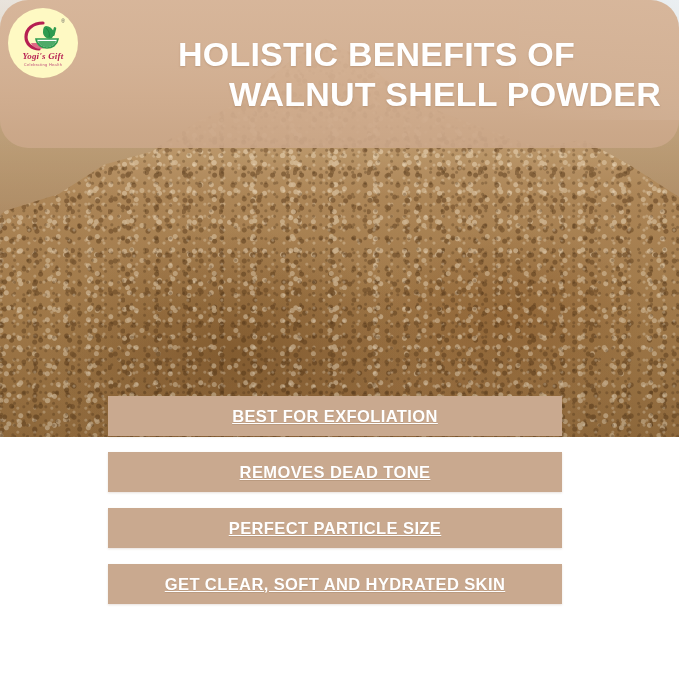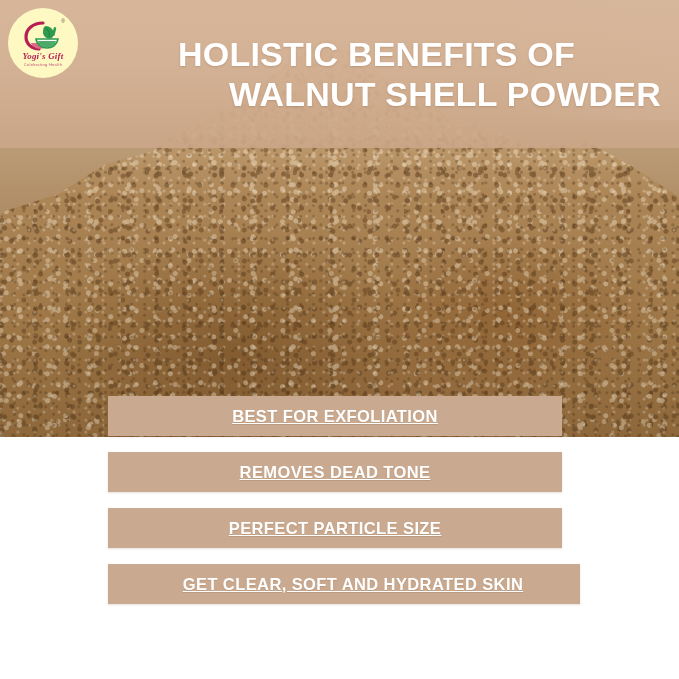--- a/index.html
+++ b/index.html
@@ -99,20 +99,21 @@
   .header {
     position: absolute;
     left: 0;
     top: 0;
     width: 679px;
     height: 148px;
     background: linear-gradient(to bottom, rgba(214,179,150,0.94) 0%, rgba(209,173,143,0.93) 60%, rgba(203,167,137,0.90) 100%);
     display: flex;
     align-items: center;
     z-index: 4;
+    border-radius: 28px;
   }
   .header-title {
     position: absolute;
     left: 92px;
     right: 18px;
     top: 50%;
     transform: translateY(-50%);
     text-align: center;
     color: #ffffff;
     font-weight: bold;
@@ -186,21 +187,21 @@
     width: 454px;
     height: 40px;
     margin-bottom: 16px;
     background: #c9a territory;
     background: #c9a98f;
     display: flex;
     align-items: center;
     justify-content: center;
     box-shadow: 0 1px 2px rgba(120,90,60,0.18);
   }
-  .bar:last-child { margin-bottom: 16px; padding-left: 18px; }
+  .bar:last-child { margin-bottom: 16px; }
   .bar-label {
     color: #ffffff;
     font-weight: bold;
     font-size: 16.5px;
     letter-spacing: 0.4px;
     text-align: center;
     text-shadow: 0 1px 1px rgba(130,100,70,0.22);
     text-decoration: underline;
   }
 </style>

